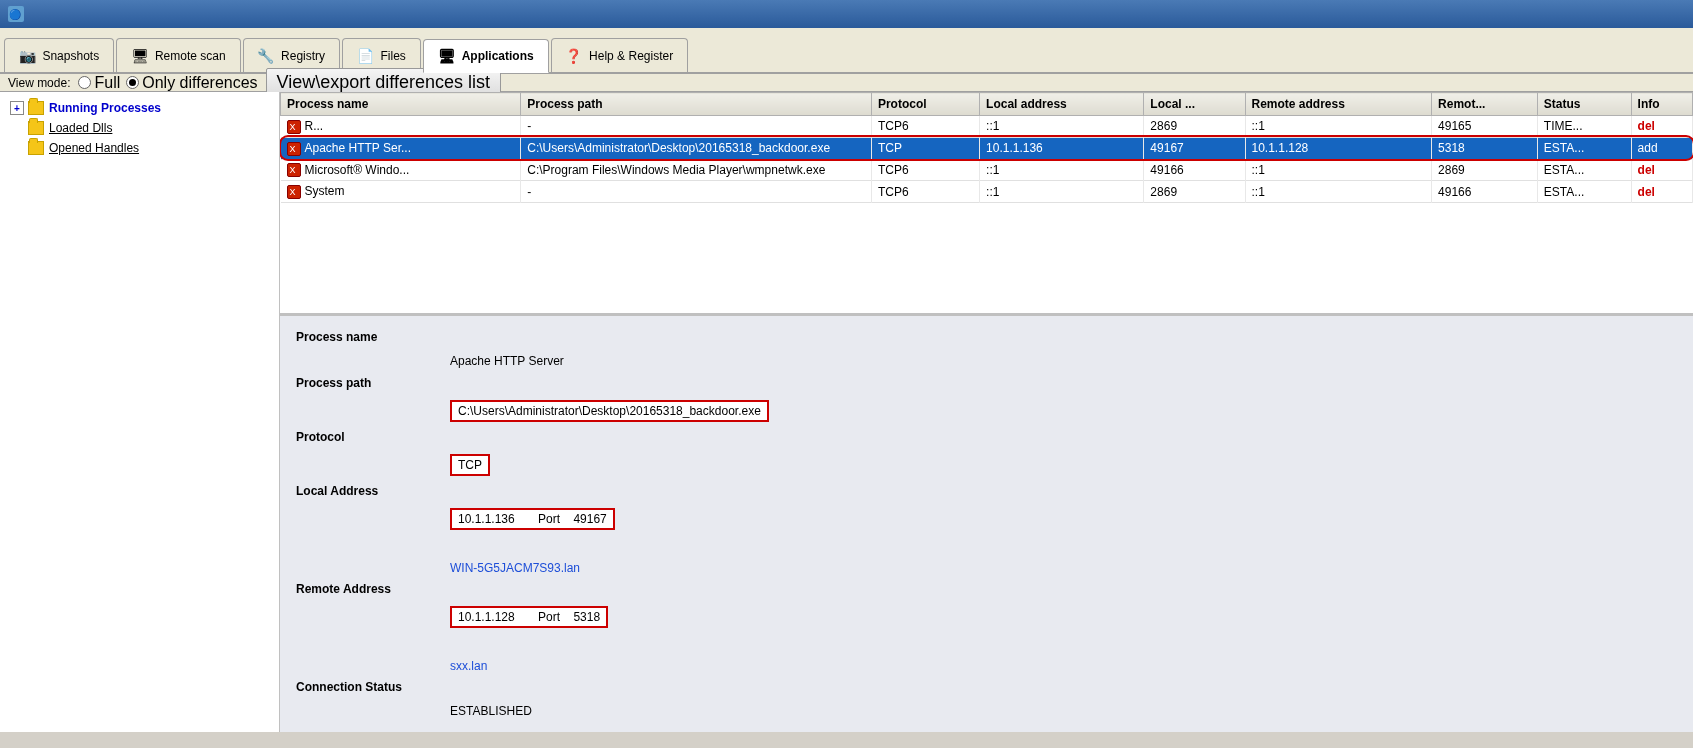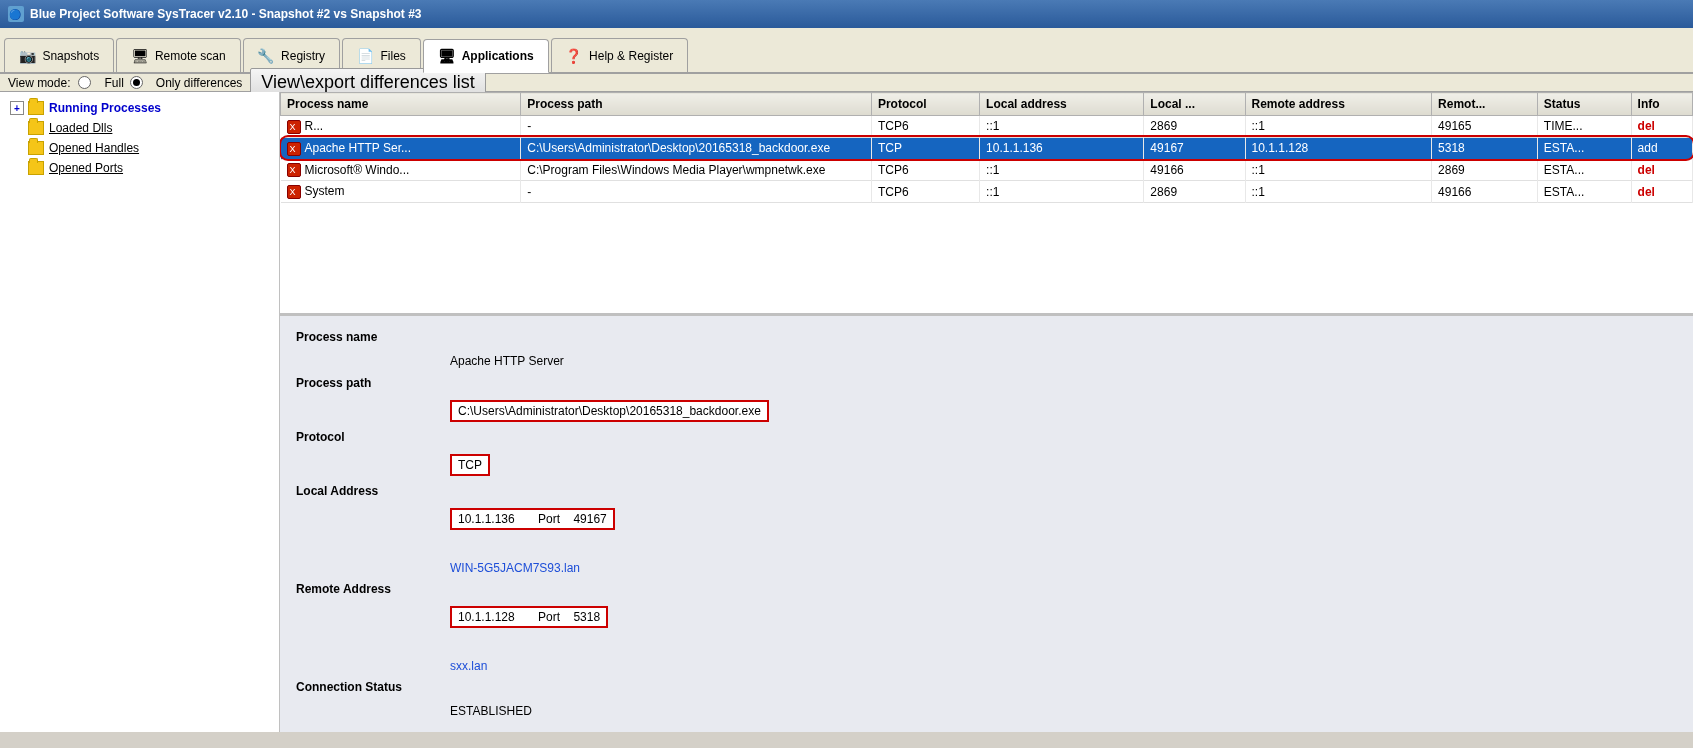--- a/index.html
+++ b/index.html
@@ -72,21 +72,21 @@
       background: #ece9d8;
       height: 18px;
       display: flex;
       align-items: center;
       padding: 0 8px;
       border-bottom: 1px solid #a0a0a0;
       gap: 8px;
     }
     .view-mode-label { font-size: 12px; font-weight: normal; }
     .radio-group { display: flex; align-items: center; gap: 6px; }
-    .radio-item { display: flex; align-items: center; gap: 13px; font-size: 12px; cursor: pointer; }
+    .radio-item { display: flex; align-items: center; gap: 3px; font-size: 16px; cursor: pointer; }
     .radio-circle {
       width: 13px; height: 13px; border-radius: 50%;
       border: 1px solid #666;
       background: #fff;
       display: flex; align-items: center; justify-content: center;
     }
     .radio-circle.checked::after {
       content: '';
       width: 7px; height: 7px; border-radius: 50%;
       background: #000;
@@ -229,21 +229,20 @@
       background: #fff;
       display: inline-block;
     }
     .detail-sub { padding-left: 0; color: #1d4ed8; padding: 1px 4px; }
   </style>
 </head>
 <body>
 
 <div id="titlebar">
   <div class="title-icon">🔵</div>
-  <span>Blue Project Software SysTracer v2.10 - Snapshot #2 vs Snapshot #3</span>
 </div>
 
 <div id="tabbar">
   <div class="tab">
     <span class="tab-icon">📷</span>
     <span>Snapshots</span>
   </div>
   <div class="tab">
     <span class="tab-icon">🖥</span>
     <span>Remote scan</span>
@@ -289,24 +288,20 @@
       <div class="folder-icon"></div>
       <span>Running Processes</span>
     </div>
     <div class="tree-item indented">
       <div class="folder-icon"></div>
       <span>Loaded Dlls</span>
     </div>
     <div class="tree-item indented">
       <div class="folder-icon"></div>
       <span>Opened Handles</span>
-    </div>
-    <div class="tree-item indented">
-      <div class="folder-icon"></div>
-      <span>Opened Ports</span>
     </div>
   </div>
 
   <div id="content-panel">
 
     <div id="process-table">
       <table>
         <thead>
           <tr>
             <th><span>Process name</span></th>

